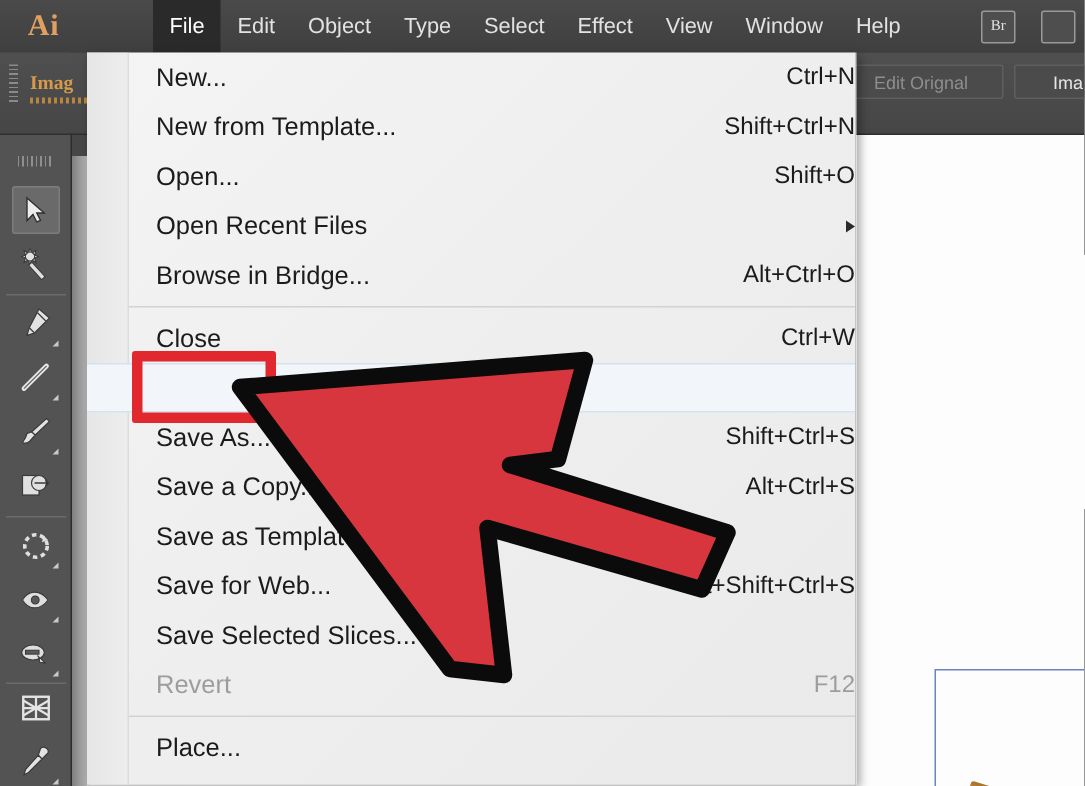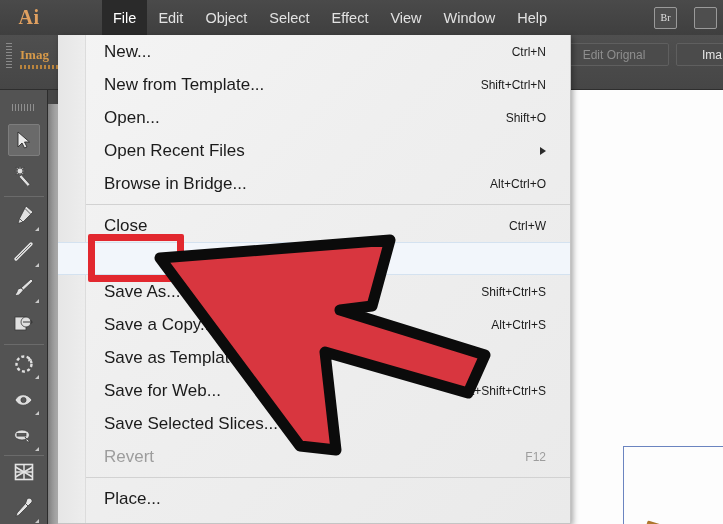--- a/index.html
+++ b/index.html
@@ -180,27 +180,27 @@
     background:linear-gradient(135deg,#f4f4f4 0%, #efefef 40%, #eaeaea 100%);
     border-right:1px solid #c4c4c4;
     border-bottom:1px solid #c4c4c4;
     box-shadow:2px 2px 6px rgba(0,0,0,0.35);
     overflow:hidden;
   }
   .menu-row {
     position:relative;
     height:33px;
     display:flex; align-items:center;
-    padding-left:46px; padding-right:24px;
+    padding-left:46px; 
     color:#1b1b1b;
     font-size:17px;
   }
   .menu-row .label { flex:1; white-space:nowrap; }
   .menu-row .shortcut {
-    color:#1b1b1b; font-size:12px; white-space:nowrap;
+    color:#1b1b1b; font-size:16px; white-space:nowrap;
     text-align:right;
   }
   .menu-row.disabled .label,
   .menu-row.disabled .shortcut { color:#9d9d9d; }
   .menu-row.hovered {
     background:#f2f6fb;
     border-top:1px solid #d4e2f0;
     border-bottom:1px solid #d4e2f0;
     flex-direction:column;
   }
@@ -389,20 +389,21 @@
     <div class="cb-btn edit-original">Edit Orignal</div>
     <div class="cb-btn image-trace">Ima</div>
   </div>
 
   <div class="menubar">
     <div class="ai-logo">Ai</div>
     <div id="menu-items-host" style="display:flex;align-items:center;height:35px;margin-left:44px;">
         <div class="menu-item active">File</div>
         <div class="menu-item">Edit</div>
         <div class="menu-item">Object</div>
+        <div class="menu-item">Type</div>
         <div class="menu-item">Select</div>
         <div class="menu-item">Effect</div>
         <div class="menu-item">View</div>
         <div class="menu-item">Window</div>
         <div class="menu-item">Help</div>
       </div>
     <div class="topright">
       <div class="icon-box">Br</div>
       <div class="icon-box grid">
         <i></i>

